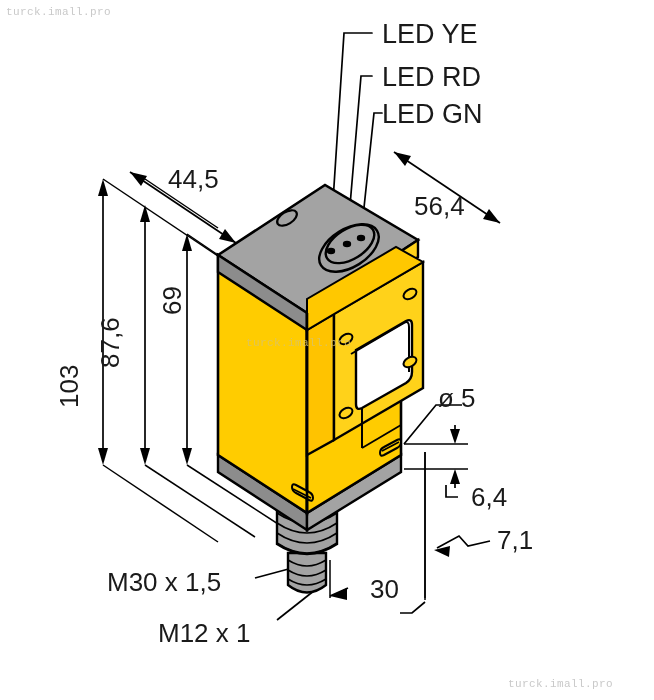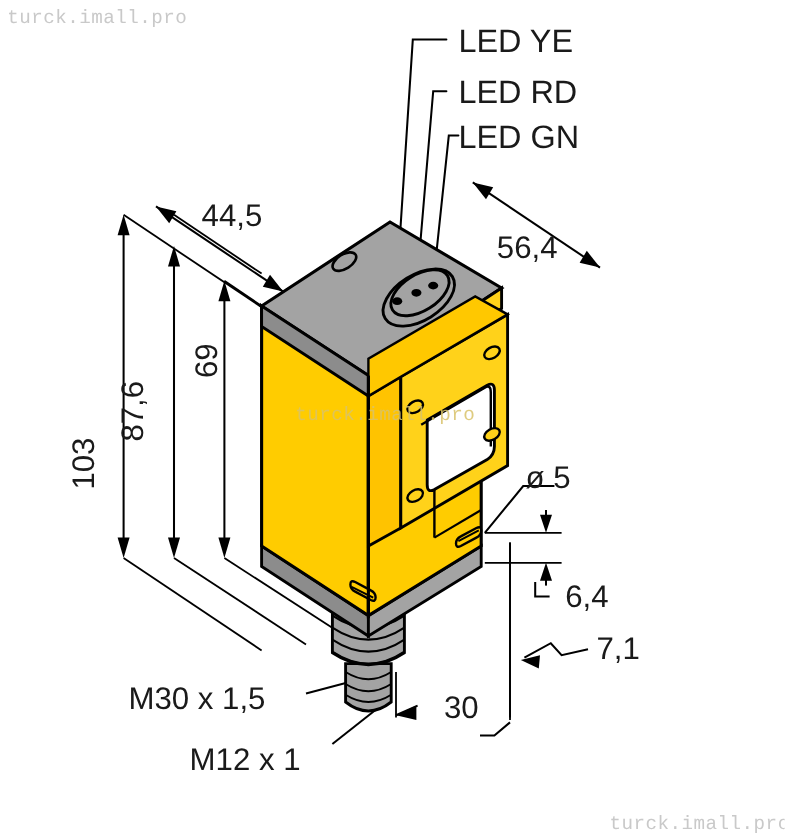--- a/index.html
+++ b/index.html
@@ -20,21 +20,21 @@
   #drawing-svg {
     position: absolute;
     left: 0;
     top: 0;
     width: 654px;
     height: 700px;
   }
   .wm {
     position: absolute;
     font-family: "Liberation Mono", monospace;
-    font-size: 16px;
+    font-size: 11px;
     letter-spacing: 0.4px;
     color: #c9c9c9;
     white-space: nowrap;
     user-select: none;
   }
   #wm-tl { left: 6px;  top: 6px; }
   #wm-br { left: 508px; top: 678px; }
   #wm-mid {
     left: 246px; top: 337px;
     color: #d9c36a;

